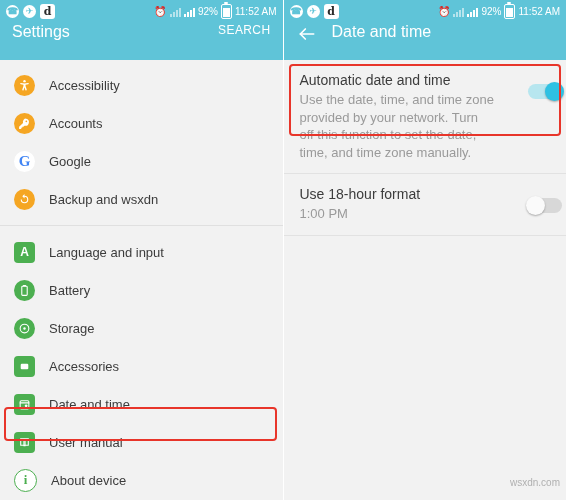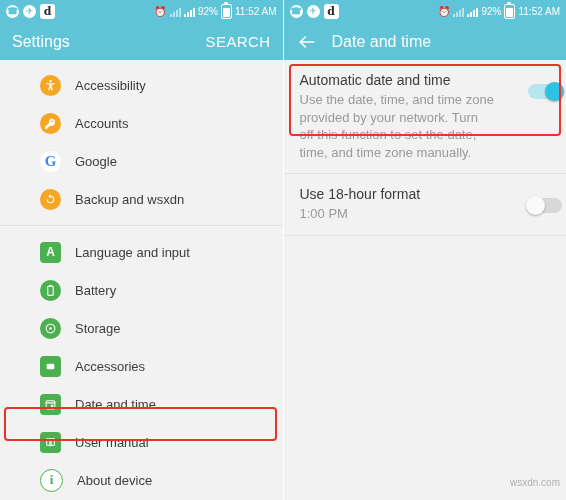--- a/index.html
+++ b/index.html
@@ -92,31 +92,31 @@
   .battery:after {
     content:""; position:absolute; left:1px; right:1px; bottom:1px; top:3px; background:#ffffff;
   }
   .clock-alarm { font-size: 10px; }
 
   
   .appbar {
     height: 37px;
     background: #5fc4d8;
     display: flex;
-    align-items: center;
+    align-items: flex-start;
     padding: 0 12px;
     box-sizing: border-box;
     color: #ffffff;
   }
   .appbar-title {
     font-size: 16px;
     flex: 1;
   }
   .appbar-action {
-    font-size: 15px;
+    font-size: 12px;
     letter-spacing: 0.4px;
   }
   .back-arrow {
     width: 22px; height: 22px;
     margin-right: 14px;
     display: flex; align-items: center; justify-content: center;
   }
   .back-arrow svg { display:block; }
 
   
@@ -130,21 +130,20 @@
     height: 6px;
     background: #f2f2f2;
   }
   .srow {
     display: flex;
     align-items: center;
     height: 38px;
     padding-left: 14px;
     box-sizing: border-box;
     position: relative;
-    margin-left: 26px;
   }
   .srow .label {
     font-size: 13px;
     color: #3c3c3c;
     margin-left: 14px;
   }
   .sicon {
     width: 21px; height: 21px;
     border-radius: 50%;
     display: flex; align-items: center; justify-content: center;

